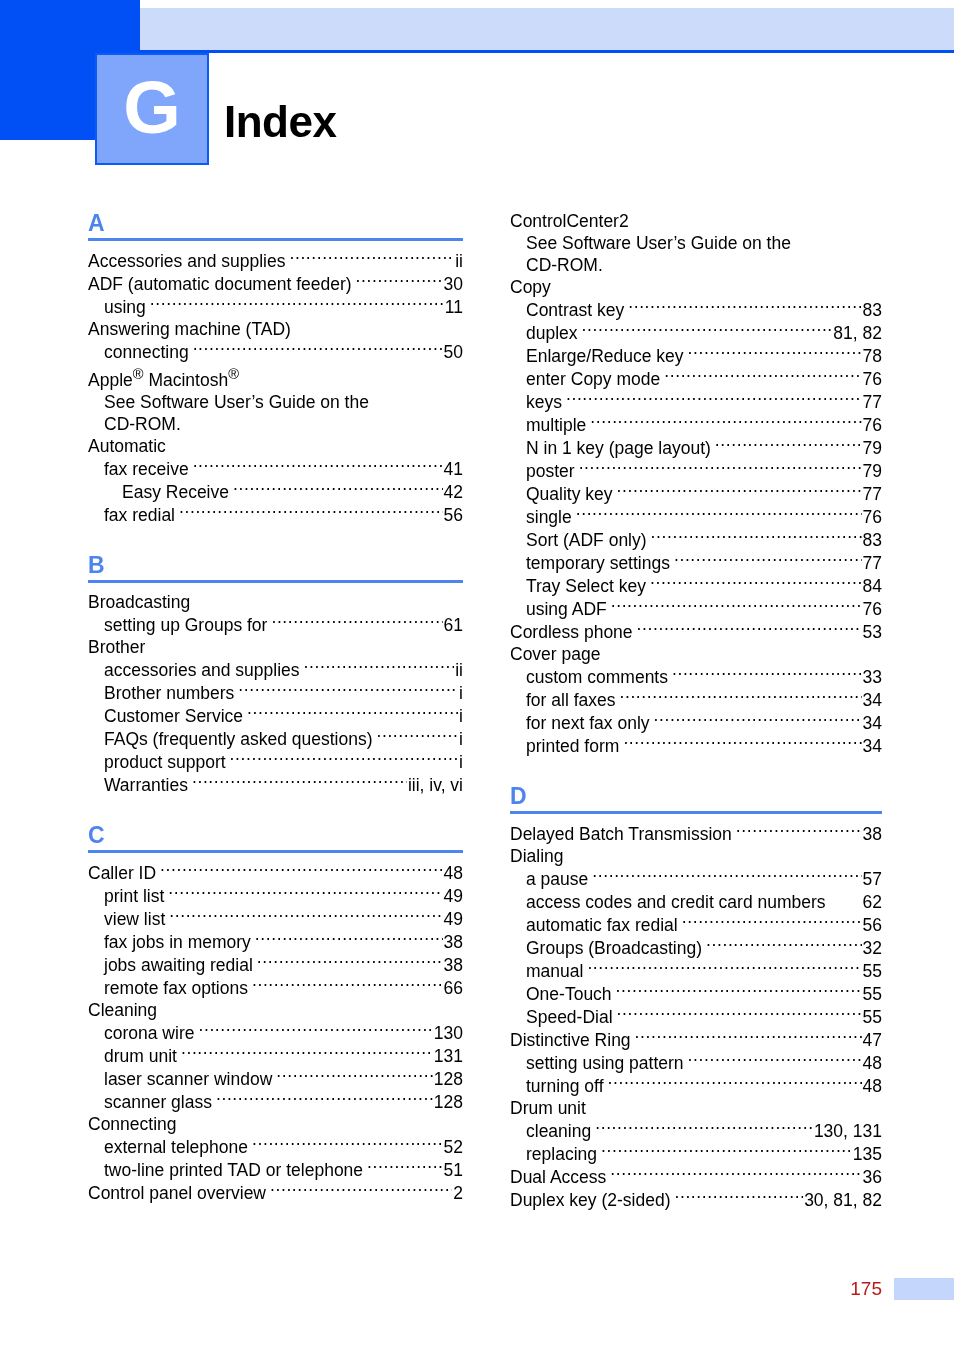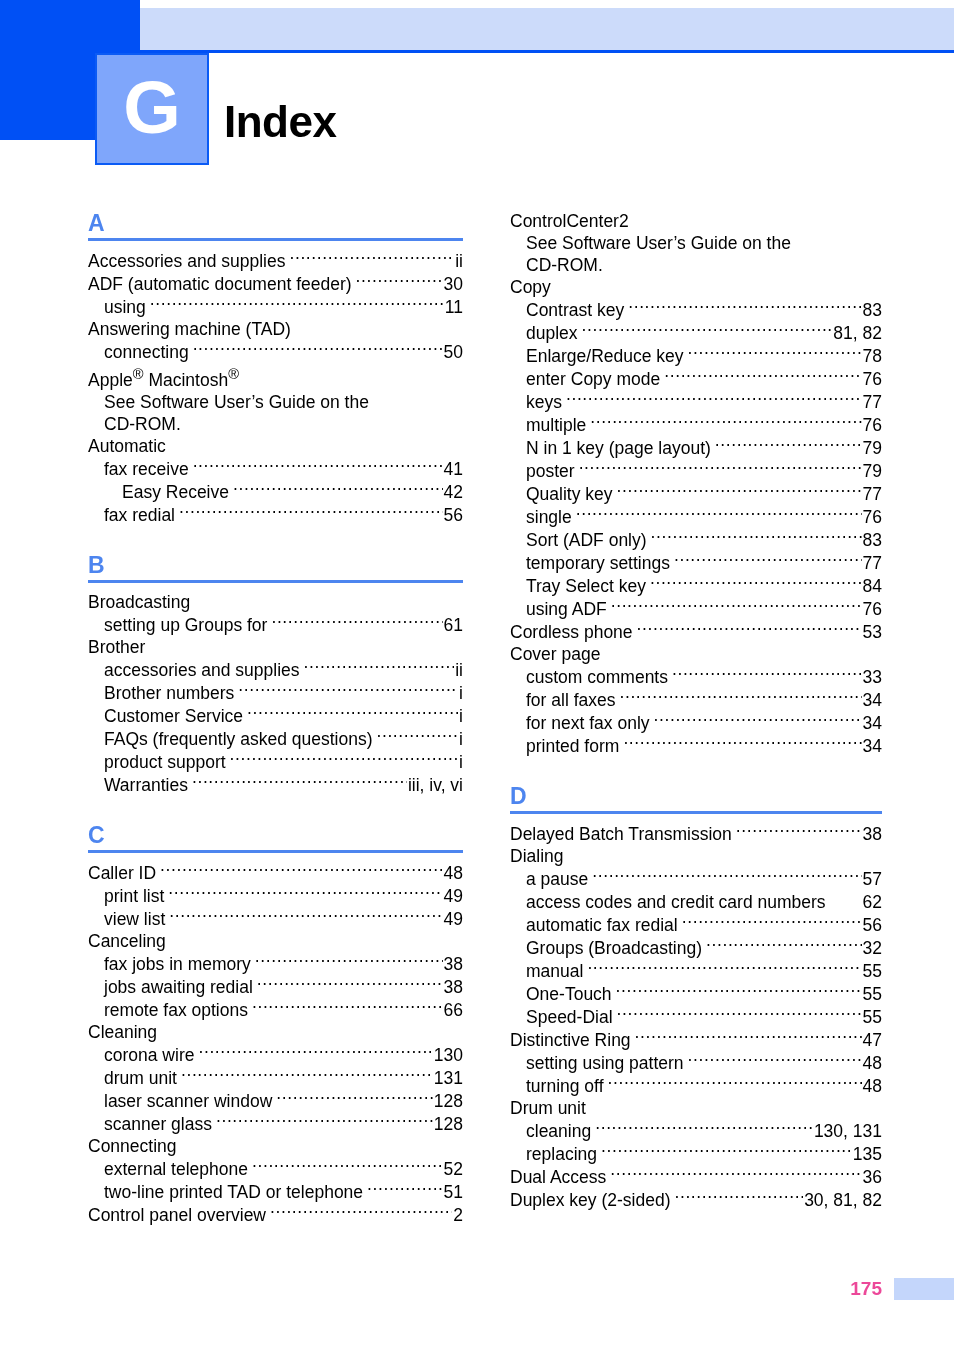--- a/index.html
+++ b/index.html
@@ -130,22 +130,22 @@
   .entry.nodots .leader::after { content: ""; }
 
   
   .col-right .entry .pg { min-width: 0; }
 
   
   .footer-num {
     position: absolute;
     right: 72px; top: 1278px;
     font-size: 19px;
-    font-weight: bold;
-    color: #ec4899;
+    font-weight: normal;
+    color: #b91c1c;
   }
   .footer-bar {
     position: absolute;
     right: 0; top: 1278px;
     width: 60px; height: 22px;
     background: #c4d6fb;
   }
 </style>
 </head>
 <body>
@@ -271,23 +271,20 @@
         <div class="entry lvl2">
           <span class="txt">print list</span>
           <span class="leader"></span>
           <span class="pg">49</span>
         </div>
         <div class="entry lvl2">
           <span class="txt">view list</span>
           <span class="leader"></span>
           <span class="pg">49</span>
         </div>
-        <div class="entry lvl1 note">
-          <span class="txt">Canceling</span>
-        </div>
         <div class="entry lvl2">
           <span class="txt">fax jobs in memory</span>
           <span class="leader"></span>
           <span class="pg">38</span>
         </div>
         <div class="entry lvl2">
           <span class="txt">jobs awaiting redial</span>
           <span class="leader"></span>
           <span class="pg">38</span>
         </div>

